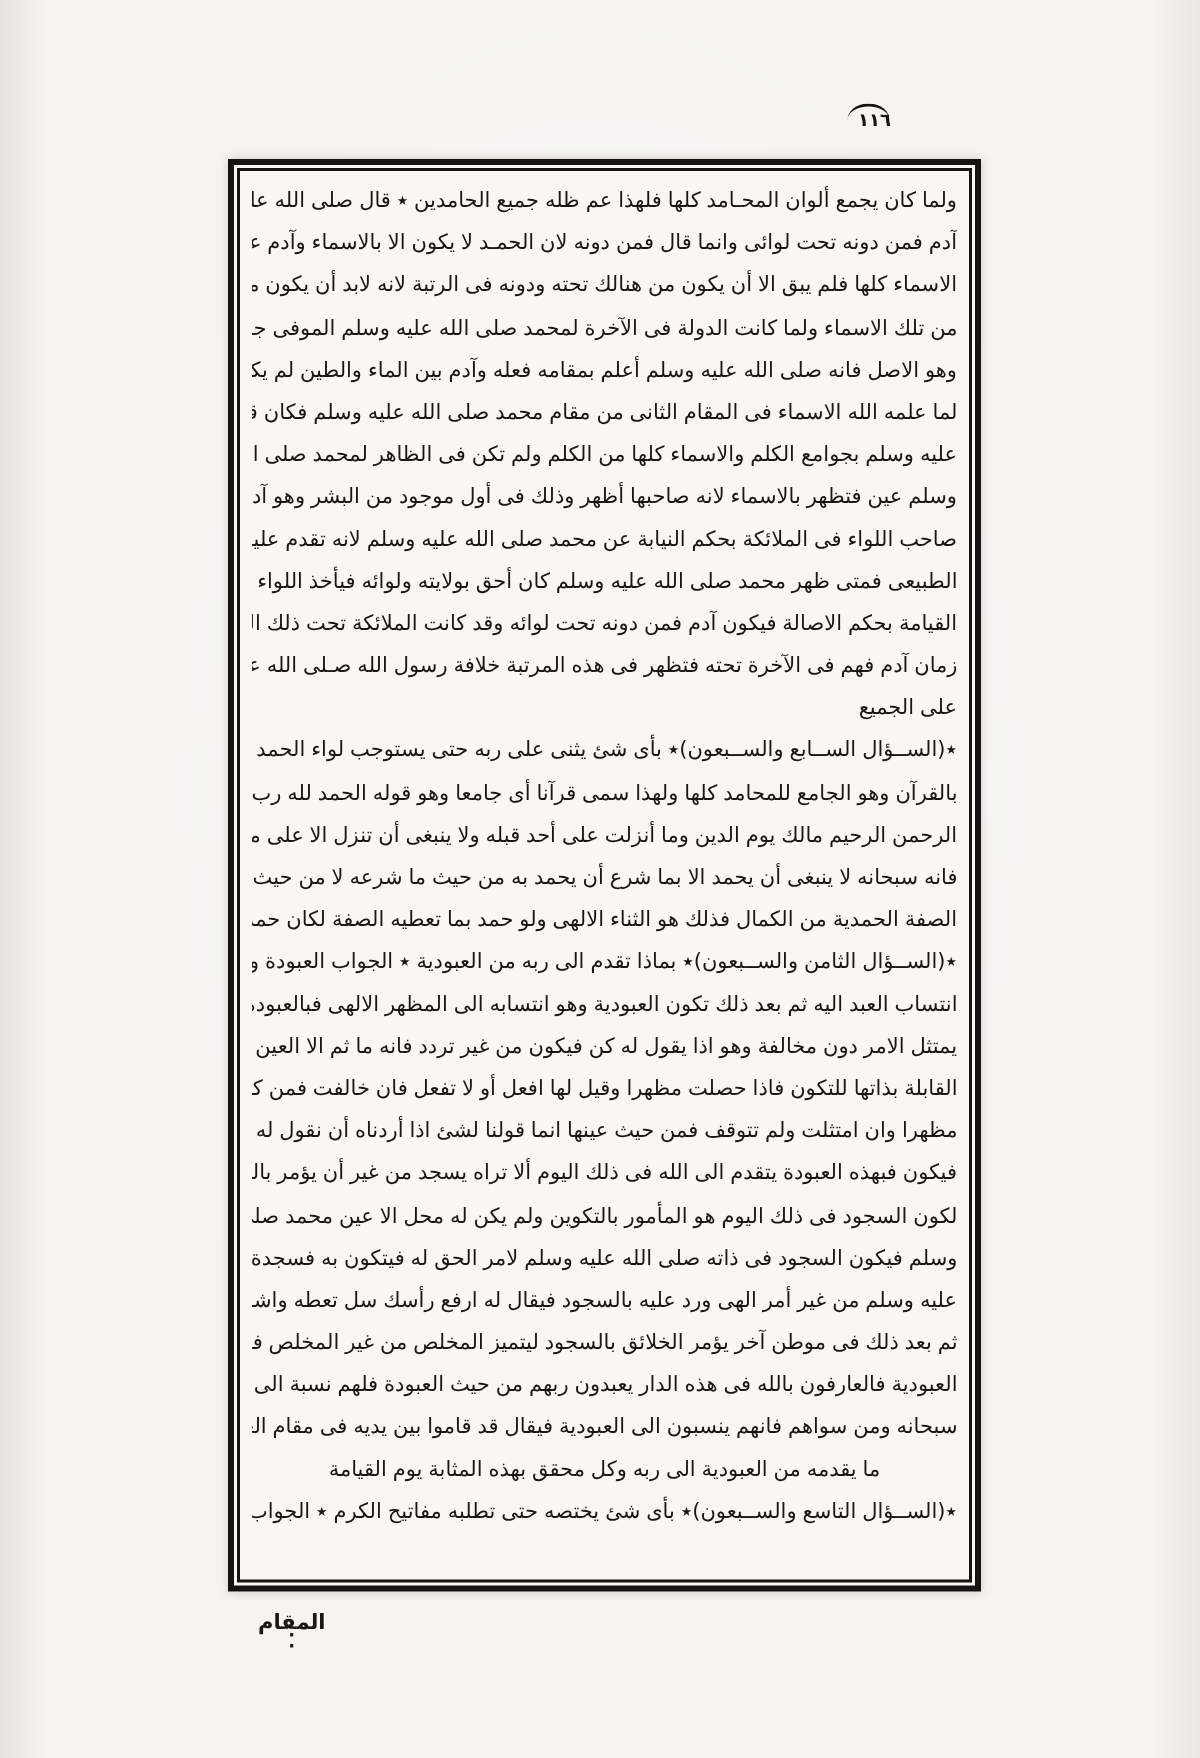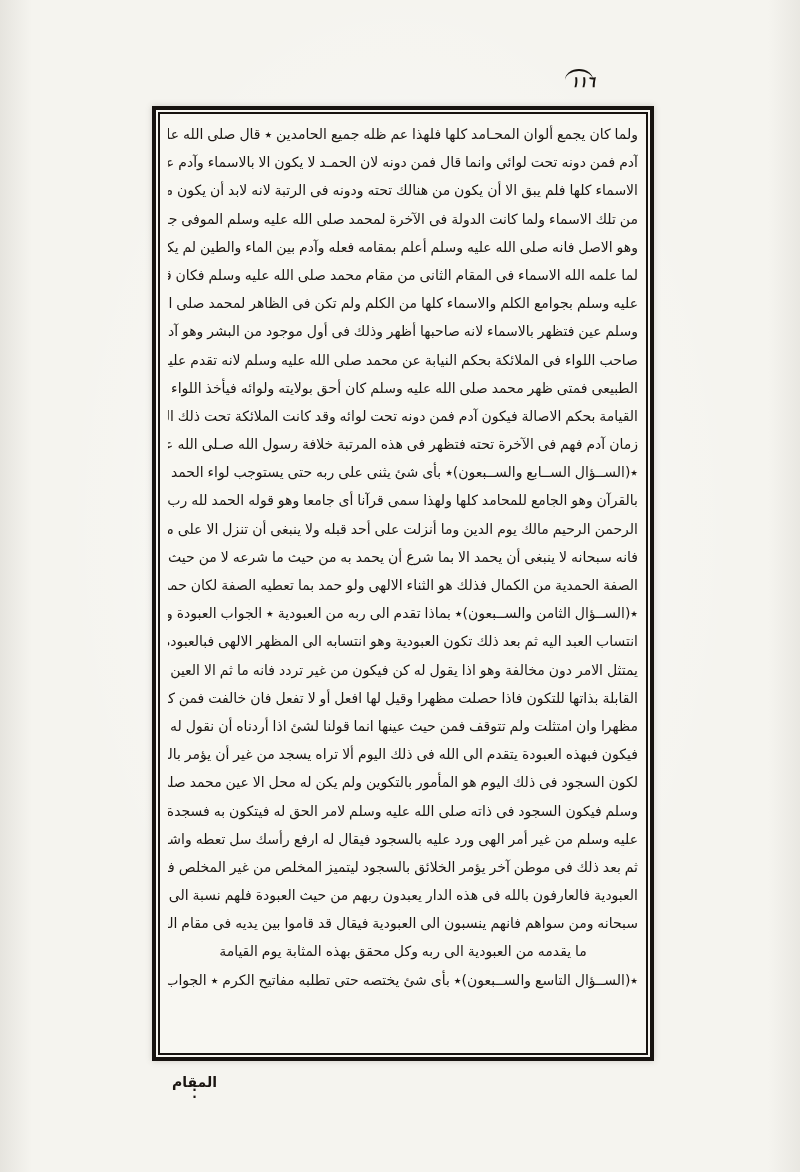--- a/index.html
+++ b/index.html
@@ -15,24 +15,23 @@
   .scan-surface {
     position:absolute; inset:0;
     background:
       radial-gradient(ellipse at 50% 45%, rgba(255,255,255,0.65) 0%, rgba(255,255,255,0) 60%),
       linear-gradient(90deg, rgba(160,155,145,0.18) 0%, rgba(160,155,145,0) 4%, rgba(160,155,145,0) 96%, rgba(160,155,145,0.14) 100%);
   }
   .page-number {
     position:absolute;
     top:73px; left:553px; width:60px;
     text-align:center;
-    font-size:15px; font-weight:bold;
+    font-size:12px; font-weight:bold;
     letter-spacing:1px;
     color:#16120e;
-    font-style:italic;
   }
   .page-number .overline-mark {
     position:absolute;
     top:-4px; left:12px;
     width:28px; height:9px;
     border-top:2.5px solid #16120e;
     border-radius:50% 50% 0 0 / 100% 100% 0 0;
   }
   .frame {
     position:absolute;
@@ -109,20 +108,21 @@
       <div class="line">الاسماء كلها فلم يبق الا أن يكون من هنالك تحته ودونه فى الرتبة لانه لابد أن يكون مثنيا باسم ما</div>
       <div class="line">من تلك الاسماء ولما كانت الدولة فى الآخرة لمحمد صلى الله عليه وسلم الموفى جوامع الكلم</div>
       <div class="line">وهو الاصل فانه صلى الله عليه وسلم أعلم بمقامه فعله وآدم بين الماء والطين لم يكن بعد وكان آدم</div>
       <div class="line">لما علمه الله الاسماء فى المقام الثانى من مقام محمد صلى الله عليه وسلم فكان قد تقدم له صلى الله</div>
       <div class="line">عليه وسلم بجوامع الكلم والاسماء كلها من الكلم ولم تكن فى الظاهر لمحمد صلى الله عليه</div>
       <div class="line">وسلم عين فتظهر بالاسماء لانه صاحبها أظهر وذلك فى أول موجود من البشر وهو آدم فكان هو</div>
       <div class="line">صاحب اللواء فى الملائكة بحكم النيابة عن محمد صلى الله عليه وسلم لانه تقدم عليه بوجوده</div>
       <div class="line">الطبيعى فمتى ظهر محمد صلى الله عليه وسلم كان أحق بولايته ولوائه فيأخذ اللواء من آدم يوم</div>
       <div class="line">القيامة بحكم الاصالة فيكون آدم فمن دونه تحت لوائه وقد كانت الملائكة تحت ذلك اللوا فى</div>
       <div class="line">زمان آدم فهم فى الآخرة تحته فتظهر فى هذه المرتبة خلافة رسول الله صـلى الله عليه وسلم</div>
+      <div class="line end">على الجميع</div>
       <div class="line">٭(الســؤال الســابع والســبعون)٭ بأى شئ يثنى على ربه حتى يستوجب لواء الحمد ٭ الجواب</div>
       <div class="line">بالقرآن وهو الجامع للمحامد كلها ولهذا سمى قرآنا أى جامعا وهو قوله الحمد لله رب العالمين</div>
       <div class="line">الرحمن الرحيم مالك يوم الدين وما أنزلت على أحد قبله ولا ينبغى أن تنزل الا على من له هذا المقام</div>
       <div class="line">فانه سبحانه لا ينبغى أن يحمد الا بما شرع أن يحمد به من حيث ما شرعه لا من حيث ما تطلبه</div>
       <div class="line">الصفة الحمدية من الكمال فذلك هو الثناء الالهى ولو حمد بما تعطيه الصفة لكان حمدا عرفيا</div>
       <div class="line">٭(الســؤال الثامن والســبعون)٭ بماذا تقدم الى ربه من العبودية ٭ الجواب العبودة وهو</div>
       <div class="line">انتساب العبد اليه ثم بعد ذلك تكون العبودية وهو انتسابه الى المظهر الالهى فبالعبودة</div>
       <div class="line">يمتثل الامر دون مخالفة وهو اذا يقول له كن فيكون من غير تردد فانه ما ثم الا العين الثابتة</div>
       <div class="line">القابلة بذاتها للتكون فاذا حصلت مظهرا وقيل لها افعل أو لا تفعل فان خالفت فمن كونها</div>
       <div class="line">مظهرا وان امتثلت ولم تتوقف فمن حيث عينها انما قولنا لشئ اذا أردناه أن نقول له كن</div>

